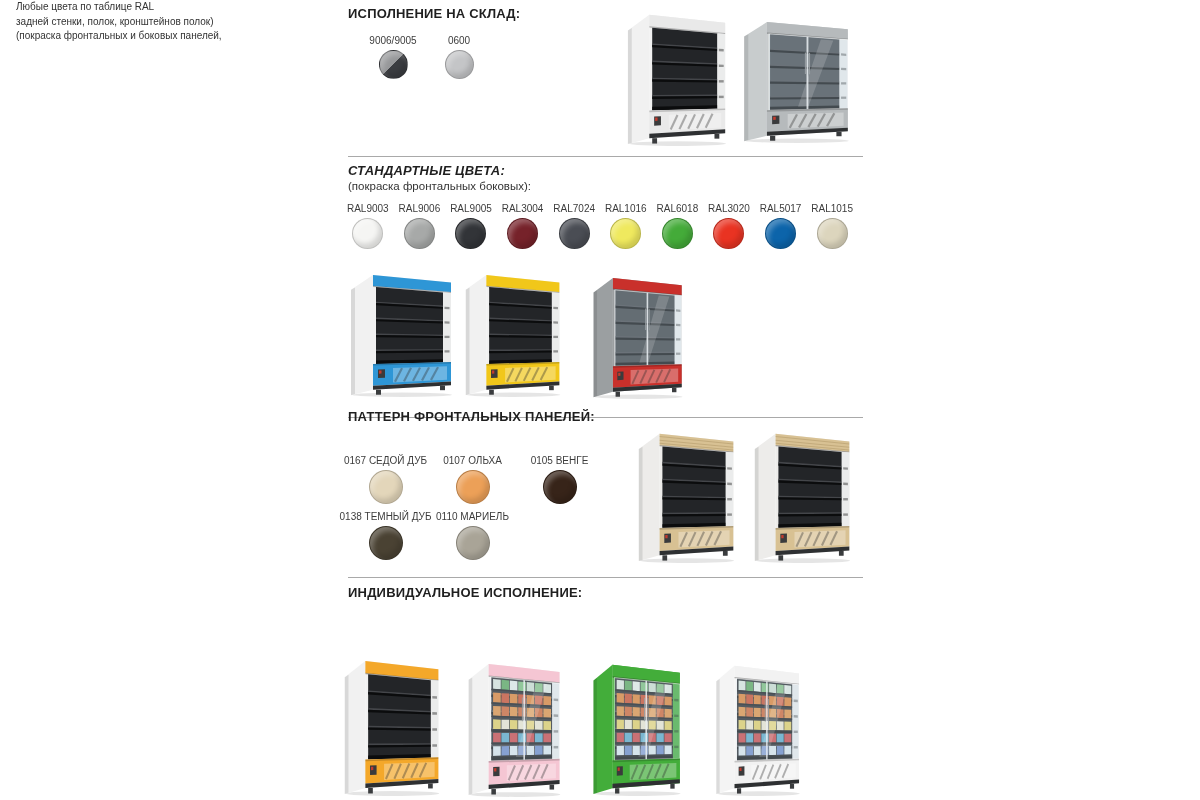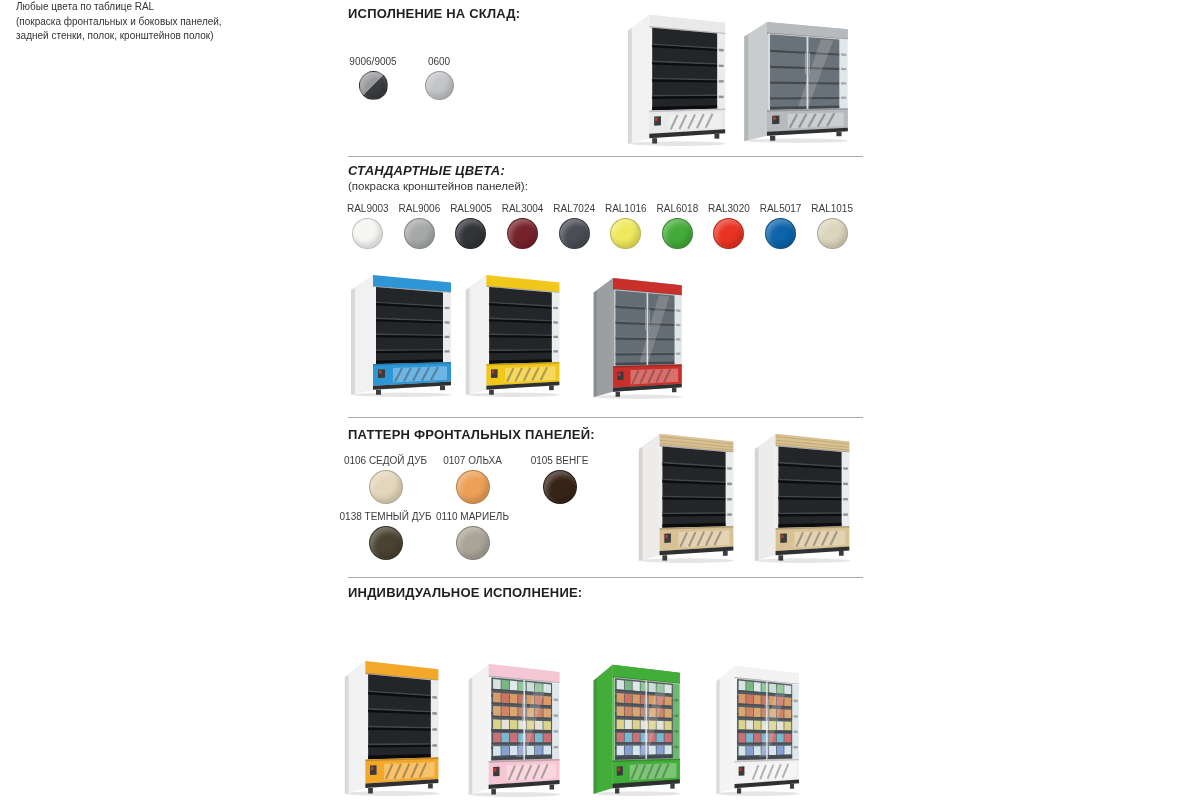--- a/index.html
+++ b/index.html
@@ -20,36 +20,36 @@
   .d32 .dot{width:32px;height:32px;}
   #s1-swatches .swatch{width:66px;}
   #s2-swatches .swatch{width:51.6px;}
   #s3-row1 .swatch,#s3-row2 .swatch{width:87px;}
 
   .cab-row{position:absolute;display:flex;align-items:flex-start;}
   .cab{flex:0 0 auto;}
   .cab svg{display:block;}
 
   #s1-title{left:348px;top:6px;}
-  #s1-swatches{left:340px;top:35px;margin-top:21px;}
+  #s1-swatches{left:360px;top:35px;}
   #s1-cabs{left:624px;top:5px;gap:9px;}
   #s1-cabs .cab:nth-child(1){width:107px;height:141px;}
   #s1-cabs .cab:nth-child(2){width:114px;height:130px;margin-top:8px;}
 
   #div1{top:156px;}
   #s2-title{left:348px;top:163px;font-style:italic;}
   #s2-sub{left:348px;top:180px;}
   #s2-swatches{left:342px;top:203px;}
   #s2-cabs{left:347px;top:266px;gap:5px;}
   #s2-cabs .cab:nth-child(1){width:110px;height:131px;}
   #s2-cabs .cab:nth-child(2){width:103px;height:131px;}
   #s2-cabs .cab:nth-child(3){width:97px;height:130px;margin-left:20px;margin-top:3px;}
 
   #div2{top:417px;}
-  #s3-title{left:348px;top:427px;}
+  #s3-title{left:348px;top:409px;}
   #s3-row1{left:342px;top:455px;}
   #s3-row2{left:342px;top:511px;}
   #s3-cabs{left:635px;top:424px;gap:12px;}
   #s3-cabs .cab{width:104px;height:139px;}
 
   #div3{top:577px;}
   #s4-title{left:348px;top:585px;text-align:right;}
   #s4-lines{left:348px;top:602px;font-size:10px;color:#333;line-height:14.5px;padding-left:16px;}
   #s4-cabs{left:341px;top:651px;}
   #s4-cabs .cab:nth-child(1){width:103px;height:145px;}
@@ -154,21 +154,21 @@
           <polygon points="26.0,131.6 104.0,127.0 104.0,131.0 26.0,136.0" fill="#2e3032"></polygon>
           <rect x="29" y="136" width="5" height="5.5" fill="#3a3c3e"></rect>
           <rect x="93" y="131.5" width="5" height="5" fill="#3a3c3e"></rect>
         </svg>
       </div>
     </div>
 
   <div class="divider" id="div1"></div>
 
   <div class="sec-title" id="s2-title">СТАНДАРТНЫЕ ЦВЕТА:</div>
-  <div class="subtitle" id="s2-sub">(покраска кронштейнов панелей):</div>
+  <div class="subtitle" id="s2-sub">(покраска фронтальных боковых):</div>
   <div class="swatch-row d29" id="s2-swatches">
       <div class="swatch">
         <div class="lbl">RAL9003</div>
         <div class="dot" style="background: rgb(245, 245, 243);"></div>
       </div>
       <div class="swatch">
         <div class="lbl">RAL9006</div>
         <div class="dot" style="background: rgb(167, 169, 168);"></div>
       </div>
       <div class="swatch">
@@ -325,21 +325,21 @@
           <rect x="93" y="131.5" width="5" height="5" fill="#3a3c3e"></rect>
         </svg>
       </div>
     </div>
 
   <div class="divider" id="div2"></div>
 
   <div class="sec-title" id="s3-title">ПАТТЕРН ФРОНТАЛЬНЫХ ПАНЕЛЕЙ:</div>
   <div class="swatch-row d32" id="s3-row1">
       <div class="swatch">
-        <div class="lbl">0106 СЕДОЙ ДУБ</div>
+        <div class="lbl">0167 СЕДОЙ ДУБ</div>
         <div class="dot" style="background: rgb(227, 214, 186);"></div>
       </div>
       <div class="swatch">
         <div class="lbl">0107 ОЛЬХА</div>
         <div class="dot" style="background: rgb(236, 160, 88);"></div>
       </div>
       <div class="swatch">
         <div class="lbl">0105 ВЕНГЕ</div>
         <div class="dot" style="background: rgb(55, 36, 25);"></div>
       </div>
@@ -437,22 +437,22 @@
           <rect x="93" y="131.5" width="5" height="5" fill="#3a3c3e"></rect>
         </svg>
       </div>
     </div>
 
   <div class="divider" id="div3"></div>
 
   <div class="sec-title" id="s4-title">ИНДИВИДУАЛЬНОЕ ИСПОЛНЕНИЕ:</div>
   <div id="s4-lines">
     <div>Любые цвета по таблице RAL</div>
+    <div>задней стенки, полок, кронштейнов полок)</div>
     <div>(покраска фронтальных и боковых панелей,</div>
-    <div>задней стенки, полок, кронштейнов полок)</div>
   </div>
   <div class="cab-row" id="s4-cabs">
       <div class="cab">
         <svg viewBox="0 0 110 144" width="100%" height="100%" preserveAspectRatio="none" aria-hidden="true">
           <ellipse cx="55" cy="141.5" rx="50" ry="2.4" fill="rgba(0,0,0,0.10)"></ellipse>
           <polygon points="4,26 26,10 26,136 4,142" fill="#f1f1f1"></polygon>
           <polygon points="4,26 8,23.6 8,140.8 4,142" fill="rgba(0,0,0,0.10)"></polygon>
           <polygon points="26.0,10.0 104.0,18.0 104.0,131.0 26.0,136.0" fill="#f1f1f1"></polygon>
           <polygon points="26.0,10.0 104.0,18.0 104.0,28.7 26.0,22.0" fill="#f4a82a"></polygon>
           <polygon points="26.0,21.7 104.0,28.5 104.0,29.6 26.0,23.0" fill="rgba(0,0,0,0.28)"></polygon>

